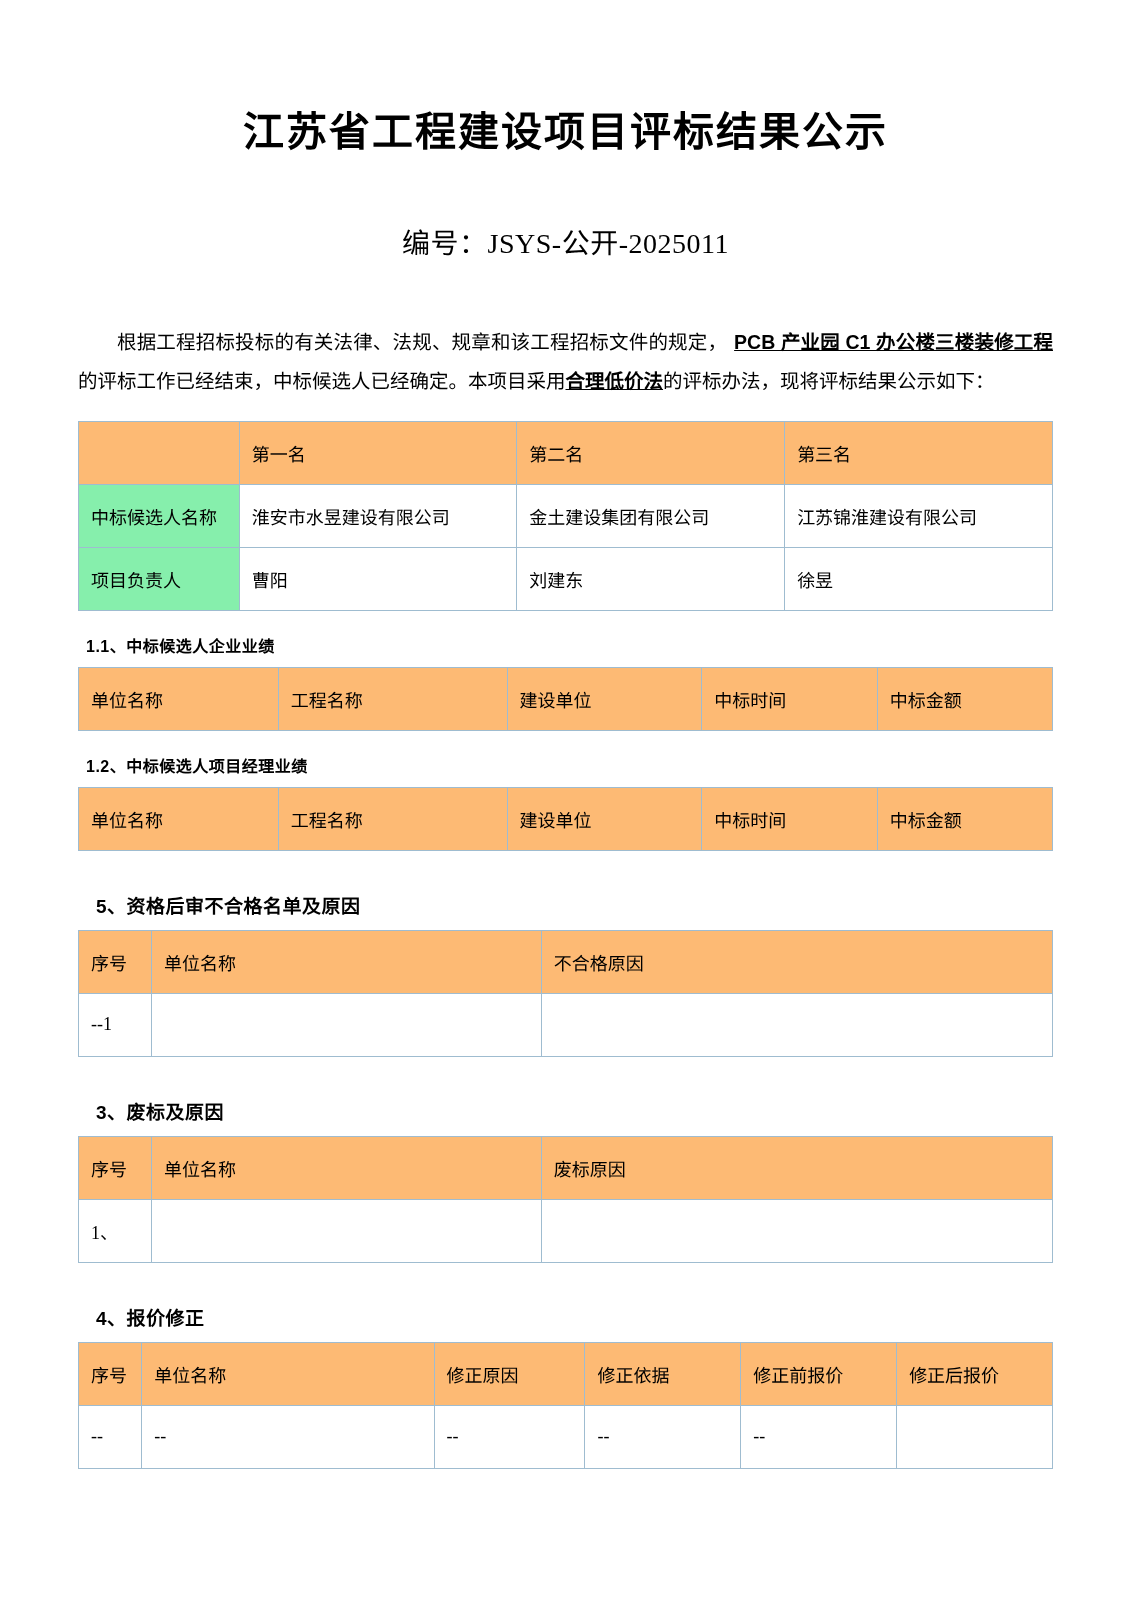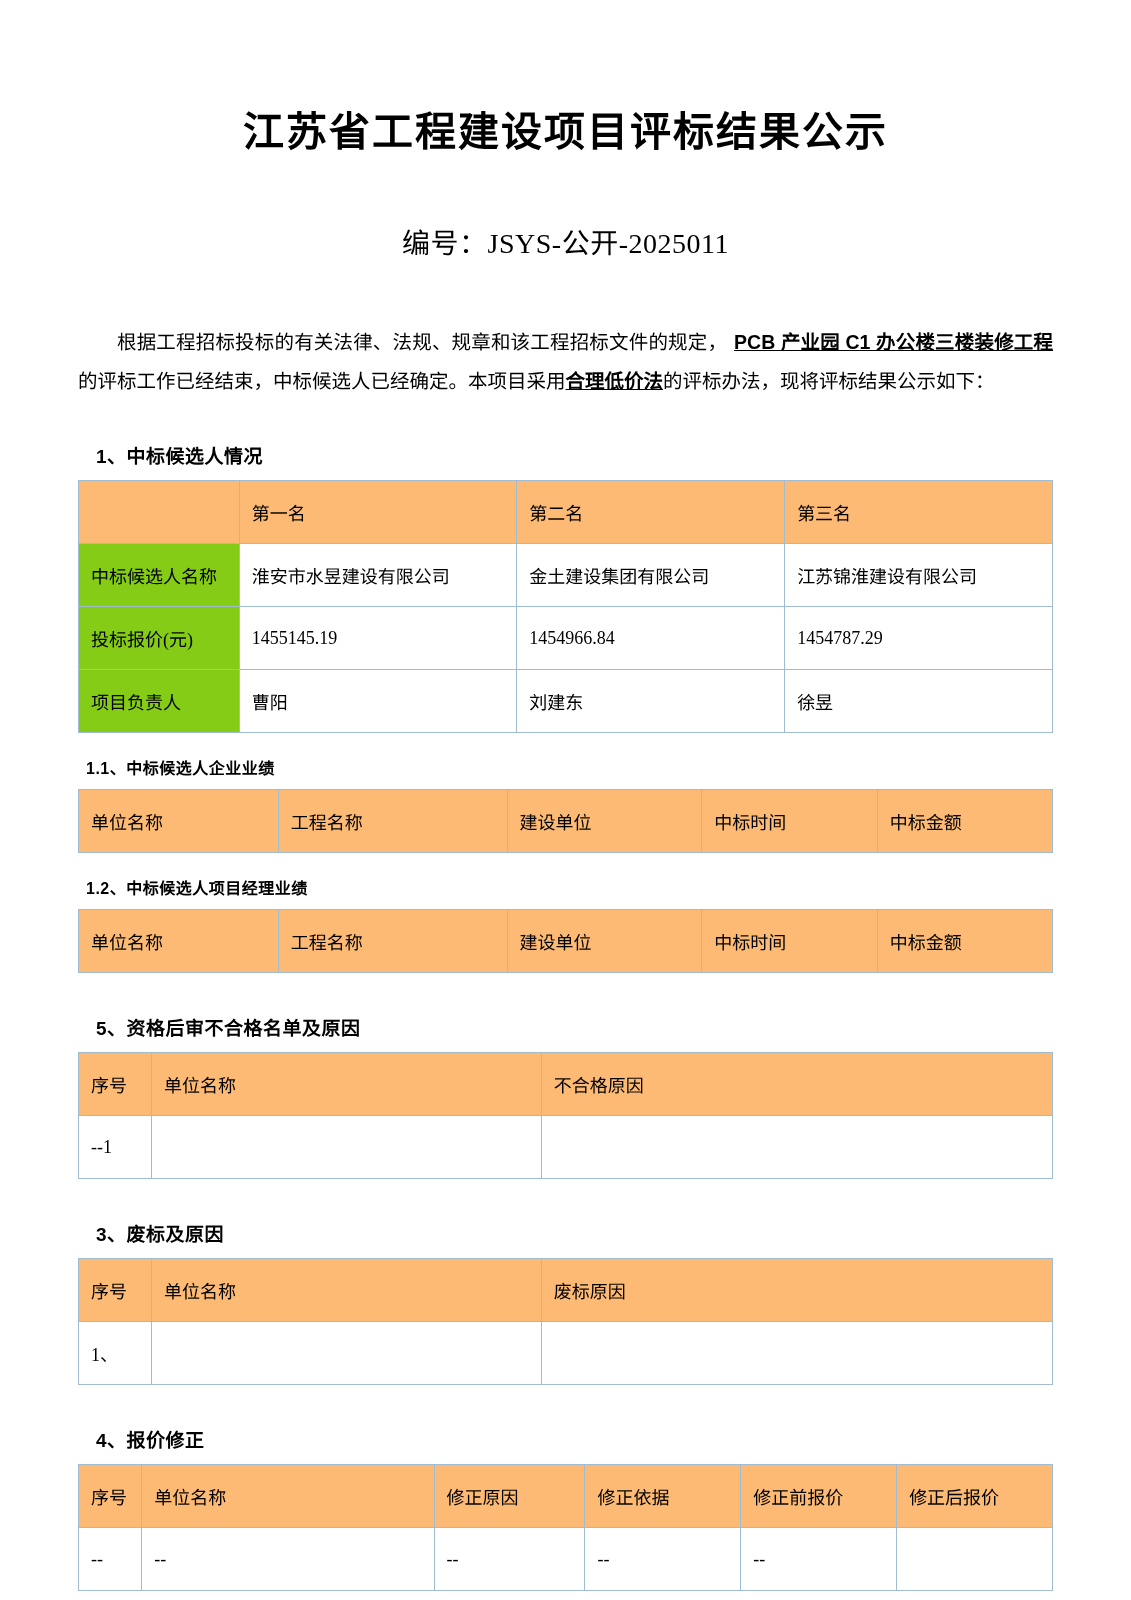--- a/index.html
+++ b/index.html
@@ -82,66 +82,59 @@
     vertical-align: middle;
     font-weight: normal;
     overflow: hidden;
     white-space: nowrap;
     text-overflow: clip;
   }
   table.grid tr.head td, table.grid tr.head th {
     background: #fdba74;
   }
   table.grid td.hdrcell {
-    background: #84cc16;
+    background: #86efac;
   }
   .num {
     font-family: "Liberation Serif", serif;
   }
   .tall td {
     height: 40px;
   }
 </style>
 </head>
 <body>
 
 <div class="page">
 
   <h1 class="doc-title">江苏省工程建设项目评标结果公示</h1>
 
   <div class="doc-number">编号：JSYS-公开-2025011</div>
 
   <p class="intro"><span>根据工程招标投标的有关法律、法规、规章和该工程招标文件的规定，</span><b>PCB 产业园 C1 办公楼三楼装修工程</b><span>的评标工作已经结束，中标候选人已经确定。本项目采用</span><span class="u-bold">合理低价法</span><span>的评标办法，现将评标结果公示如下：</span></p>
 
-  <h2 class="section">1、中标候选人情况</h2>
   <table class="grid">
     <colgroup>
       <col style="width:16.5%">
       <col style="width:28.5%">
       <col style="width:27.5%">
       <col style="width:27.5%">
     </colgroup>
     <tbody>
       <tr class="head tall">
         <td class="hdrcell"></td>
         <td class="hdrcell">第一名</td>
         <td class="hdrcell">第二名</td>
         <td class="hdrcell">第三名</td>
       </tr>
       <tr class="tall">
         <td class="hdrcell">中标候选人名称</td>
         <td>淮安市水昱建设有限公司</td>
         <td>金土建设集团有限公司</td>
         <td>江苏锦淮建设有限公司</td>
-      </tr>
-      <tr class="tall">
-        <td class="hdrcell">投标报价(元)</td>
-        <td class="num">1455145.19</td>
-        <td class="num">1454966.84</td>
-        <td class="num">1454787.29</td>
       </tr>
       <tr class="tall">
         <td class="hdrcell">项目负责人</td>
         <td>曹阳</td>
         <td>刘建东</td>
         <td>徐昱</td>
       </tr>
     </tbody>
   </table>
 

